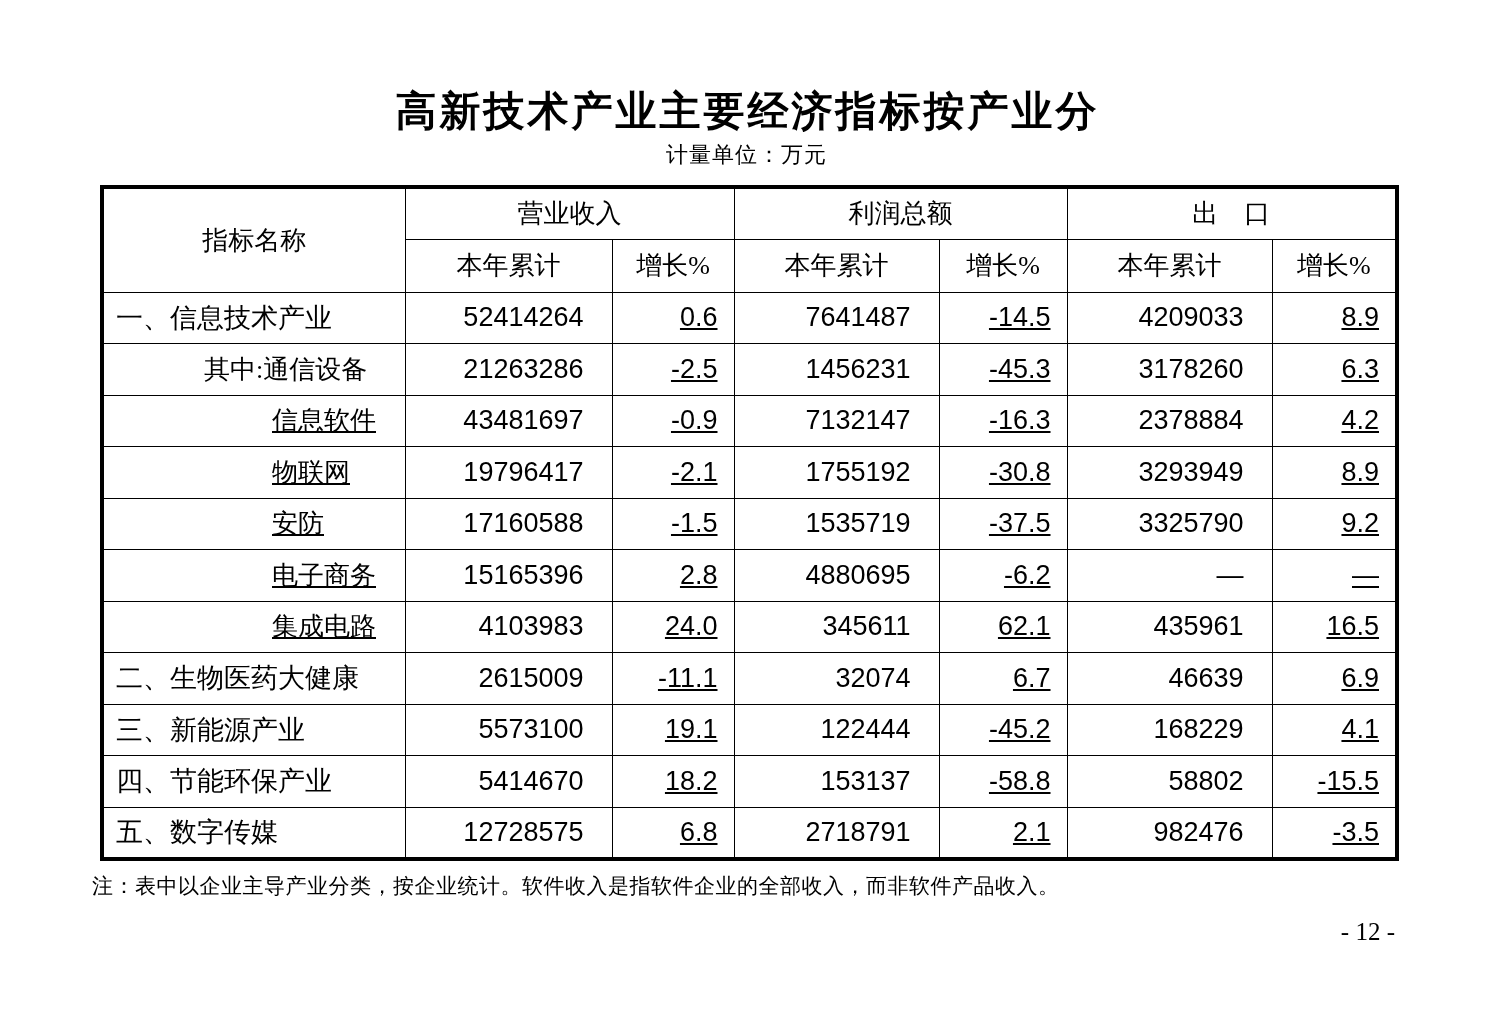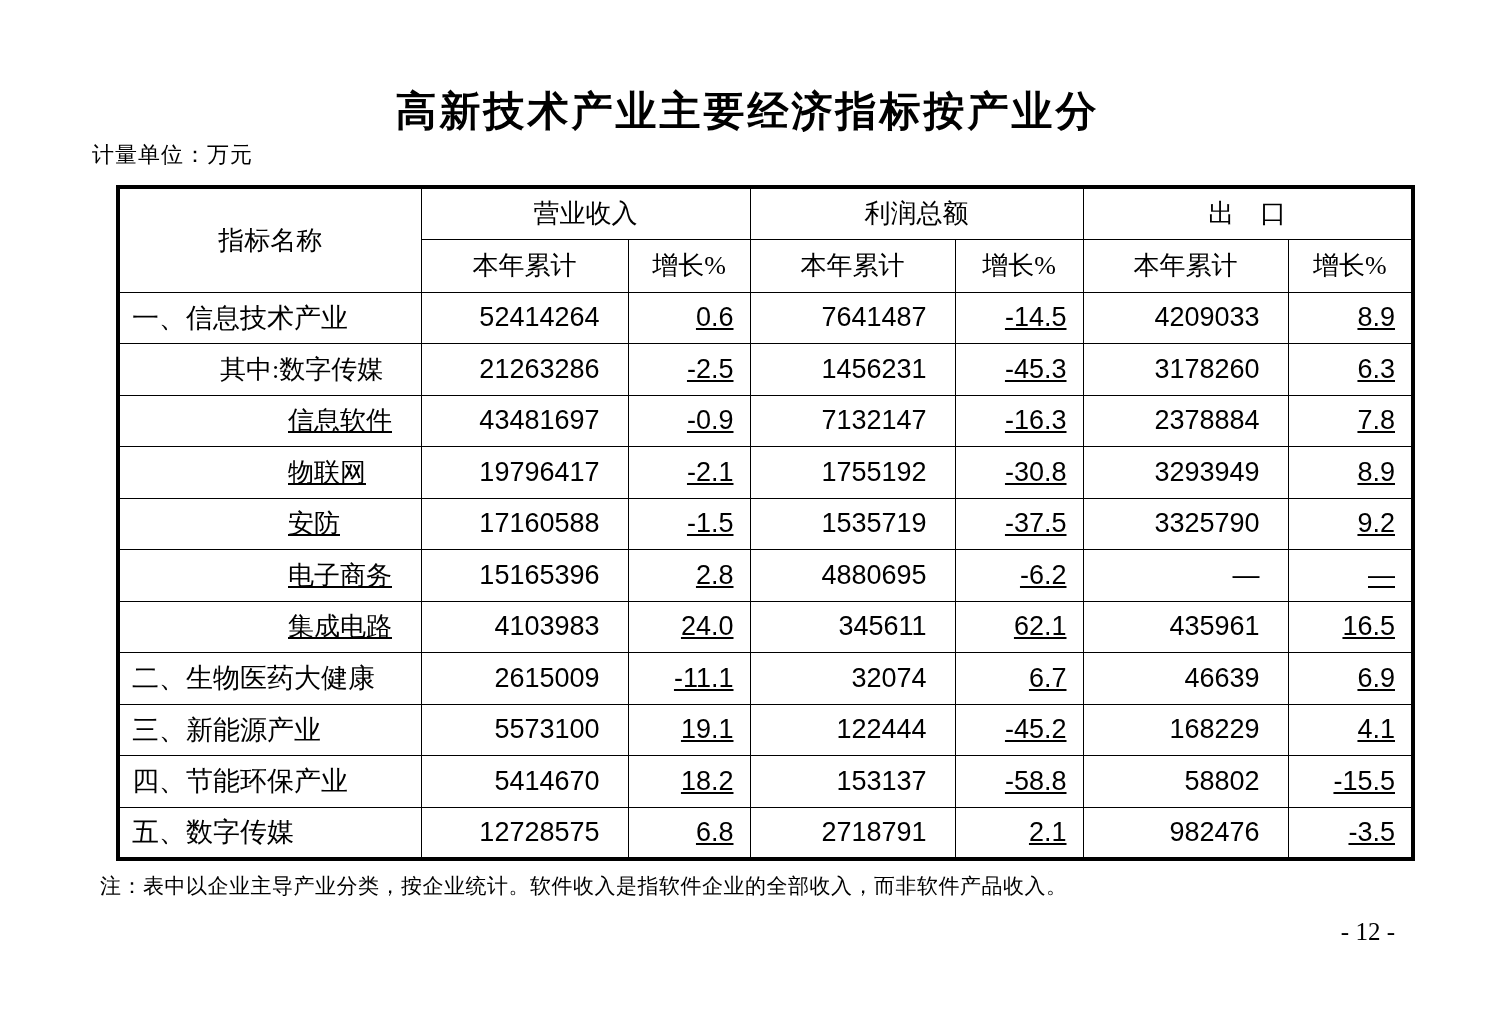--- a/index.html
+++ b/index.html
@@ -7,24 +7,24 @@
     width:1497px; height:1024px; background:#ffffff; color:#000;
     position:relative; font-family:"Liberation Serif", serif;
     overflow:hidden;
   }
   .page-title {
     position:absolute; top:84px; left:100px; width:1295px;
     text-align:center; font-family:Liberation Mono, monospace;
     font-weight:bold; font-size:41px; letter-spacing:3px;
   }
   .unit-label {
-    position:absolute; top:140px; left:92px; width:1293px;
-    text-align:left; font-size:22px; letter-spacing:1px;
+    position:absolute; top:140px; left:100px; width:1293px;
+    text-align:center; font-size:22px; letter-spacing:1px;
   }
-  .table-wrap { position:absolute; top:185px; left:116px; width:1295px; }
+  .table-wrap { position:absolute; top:185px; left:100px; width:1295px; }
   table.data-table {
     border-collapse:collapse; width:100%; table-layout:fixed;
     border:4px solid #000;
   }
   .data-table td, .data-table th {
     border:1.6px solid #000; padding:0; font-weight:normal;
     vertical-align:middle; overflow:hidden; white-space:nowrap;
   }
   .data-table th { font-size:26px; text-align:center; }
   tr.hdr1 { height:52px; }
@@ -34,21 +34,21 @@
     font-family:"Liberation Sans", sans-serif; font-size:27px;
     text-align:right;
   }
   td.col-cum { padding-right:28px;padding-left:47px; }
   td.col-pct { padding-right:16px;text-decoration:underline; }
   td.label { font-size:26px; text-align:left; }
   td.label.cat { font-weight:normal; font-size:27px; padding-left:12px; }
   td.label.sub { padding-left:168px;text-decoration:underline; }
   td.label.subfirst { padding-left:100px; }
   .note {
-    position:absolute; top:872px; left:100px; width:1295px;
+    position:absolute; top:872px; left:92px; width:1295px;
     font-size:21px; letter-spacing:0.5px;
   }
   .page-number {
     position:absolute; top:918px; left:100px; width:1295px;
     text-align:right; font-size:25px;
   }
 </style>
 </head>
 <body>
 
@@ -85,36 +85,36 @@
     <tr class="body-row">
       <td class="label cat">一、信息技术产业</td>
       <td class="num col-cum">52414264</td>
       <td class="num col-pct">0.6</td>
       <td class="num col-cum">7641487</td>
       <td class="num col-pct">-14.5</td>
       <td class="num col-cum">4209033</td>
       <td class="num col-pct">8.9</td>
     </tr>
     <tr class="body-row">
-      <td class="label subfirst">其中:数字传媒</td>
+      <td class="label subfirst">其中:通信设备</td>
       <td class="num col-cum">21263286</td>
       <td class="num col-pct">-2.5</td>
       <td class="num col-cum">1456231</td>
       <td class="num col-pct">-45.3</td>
       <td class="num col-cum">3178260</td>
       <td class="num col-pct">6.3</td>
     </tr>
     <tr class="body-row">
       <td class="label sub">信息软件</td>
       <td class="num col-cum">43481697</td>
       <td class="num col-pct">-0.9</td>
       <td class="num col-cum">7132147</td>
       <td class="num col-pct">-16.3</td>
       <td class="num col-cum">2378884</td>
-      <td class="num col-pct">7.8</td>
+      <td class="num col-pct">4.2</td>
     </tr>
     <tr class="body-row">
       <td class="label sub">物联网</td>
       <td class="num col-cum">19796417</td>
       <td class="num col-pct">-2.1</td>
       <td class="num col-cum">1755192</td>
       <td class="num col-pct">-30.8</td>
       <td class="num col-cum">3293949</td>
       <td class="num col-pct">8.9</td>
     </tr>

